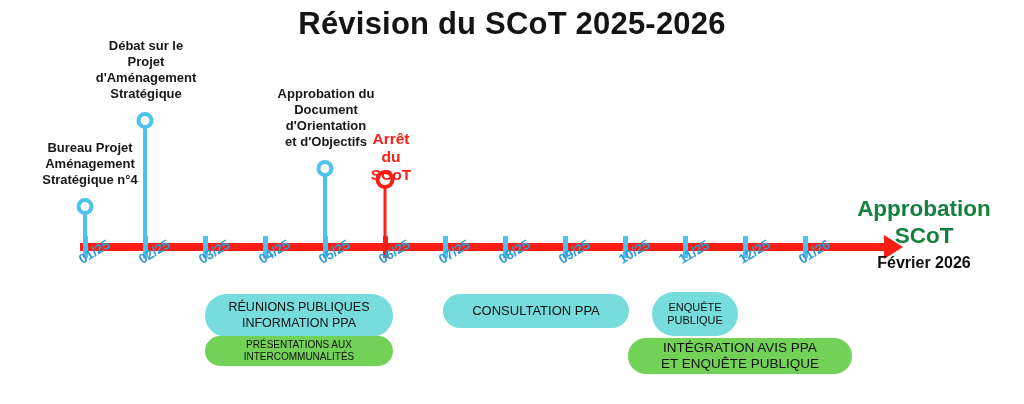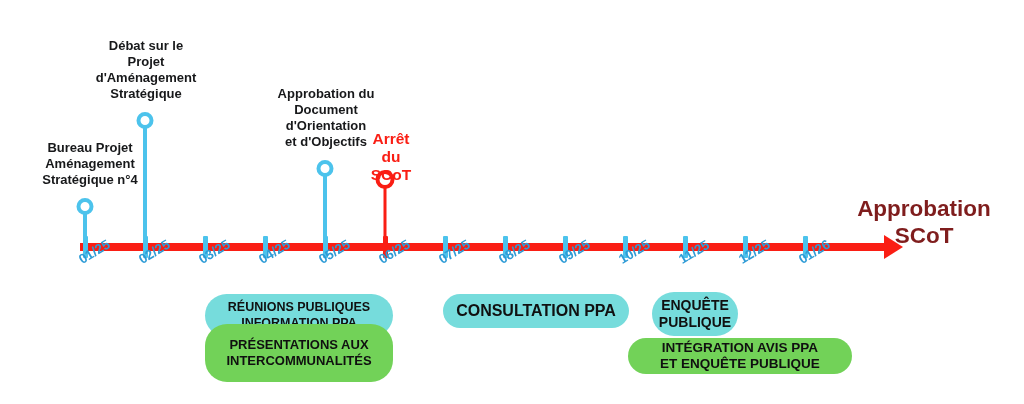--- a/index.html
+++ b/index.html
@@ -65,45 +65,46 @@
     line-height:1.22;text-align:center;white-space:pre-line;
   }
   .m-label.red{color:#FA1E14;font-size:15.5px;line-height:1.15;}
 
   
   .approb{
     position:absolute;right:16px;top:196px;
     width:168px;text-align:center;
   }
   .approb .big{
-    font-size:22.5px;font-weight:bold;color:#7f1d1d;line-height:1.18;
+    font-size:22.5px;font-weight:bold;color:#15803d;line-height:1.18;
   }
   .approb .small{
     font-size:16px;font-weight:bold;color:#0E0E0E;margin-top:5px;
   }
 
   
   .pill{
     position:absolute;
     border-radius:22px;
     display:flex;align-items:center;justify-content:center;
     text-align:center;
-    font-weight:bold;color:#101010;
+    font-weight:normal;color:#101010;
     box-sizing:border-box;
     white-space:pre-line;
     line-height:1.22;
   }
   .pill.cyan{background:#76DCDC;}
   .pill.green{background:#72D258;}
 </style>
 </head>
 <body>
 
 <div id="stage">
 
+  <div class="title">Révision du SCoT 2025-2026</div>
 
   <div class="axis-line"></div>
   <div class="axis-arrow"></div>
 
   <div id="ticks">
       <div class="tick" style="left: 83px;"></div>
       <div class="tick-label" style="left: 76px;">01/25</div>
       <div class="tick" style="left: 143px;"></div>
       <div class="tick-label" style="left: 136px;">02/25</div>
       <div class="tick" style="left: 203px;"></div>
@@ -158,27 +159,28 @@
         <div class="ring"></div>
       </div>
       <div class="m-label red" style="left: 364px; top: 100px; width: 54px; margin-top: 30px;">Arrêt
 du
 SCoT</div>
     </div>
 
   <div class="approb">
     <div class="big" style="white-space: pre-line;">Approbation
 SCoT</div>
+    <div class="small">Février 2026</div>
   </div>
 
   <div id="phases">
       <div class="pill cyan" style="left: 205px; top: 294px; width: 188px; height: 43px; font-size: 12.5px;">RÉUNIONS PUBLIQUES
 INFORMATION PPA</div>
-      <div class="pill green" style="left: 205px; top: 324px; width: 188px; height: 58px; font-size: 13px;">PRÉSENTATIONS AUX
+      <div class="pill green" style="left: 205px; top: 336px; width: 188px; height: 30px; font-size: 10px;">PRÉSENTATIONS AUX
 INTERCOMMUNALITÉS</div>
-      <div class="pill cyan" style="left: 443px; top: 294px; width: 186px; height: 34px; font-size: 16px;">CONSULTATION PPA</div>
-      <div class="pill cyan" style="left: 652px; top: 292px; width: 86px; height: 44px; font-size: 14px;">ENQUÊTE
+      <div class="pill cyan" style="left: 443px; top: 294px; width: 186px; height: 34px; font-size: 13px;">CONSULTATION PPA</div>
+      <div class="pill cyan" style="left: 652px; top: 292px; width: 86px; height: 44px; font-size: 11px;">ENQUÊTE
 PUBLIQUE</div>
       <div class="pill green" style="left: 628px; top: 338px; width: 224px; height: 36px; font-size: 13.5px;">INTÉGRATION AVIS PPA
 ET ENQUÊTE PUBLIQUE</div>
     </div>
 
 </div>
 
 </body></html>

